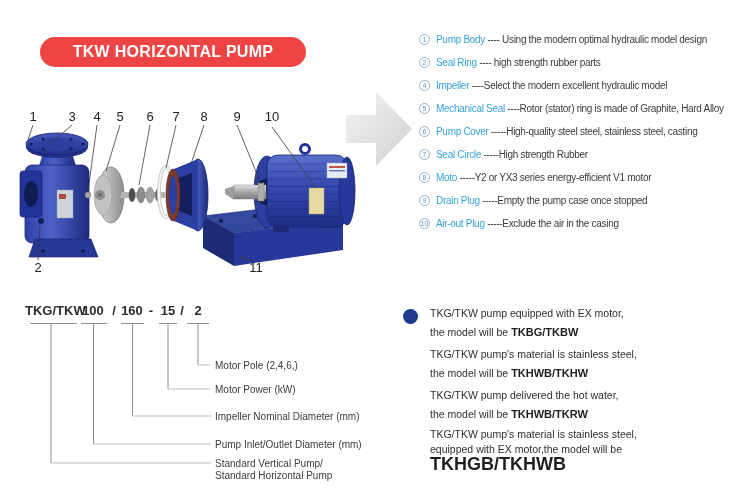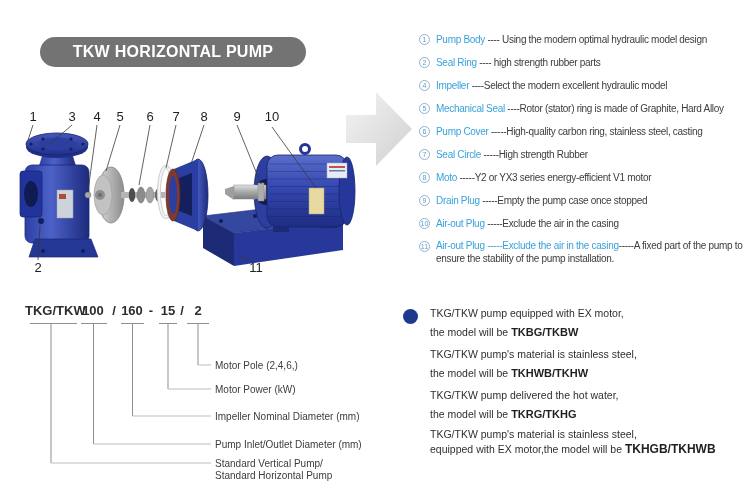--- a/index.html
+++ b/index.html
@@ -2,21 +2,21 @@
 <html><head>
 <meta charset="utf-8">
 <style>
   * { margin:0; padding:0; box-sizing:border-box; }
   html,body { background:#ffffff; }
   body { font-family:"Liberation Sans", sans-serif; }
   .page { position:relative; width:756px; height:500px; background:#fff; overflow:hidden; }
 
   
   .banner { position:absolute; left:40px; top:37px; width:266px; height:30px;
-    background:#737373; border-radius:15px; display:flex; align-items:center; justify-content:center; }
+    background:#ef4444; border-radius:15px; display:flex; align-items:center; justify-content:center; }
   .banner span { color:#fff; font-weight:bold; font-size:16px; letter-spacing:.3px; }
 
   
   .plist { position:absolute; left:419px; top:33px; width:336px; }
   .pl-item { display:flex; align-items:flex-start; margin-bottom:10px; font-size:10px;
     letter-spacing:-0.3px; color:#3d3d3d; line-height:13px; }
   .pl-num { flex:0 0 11px; width:11px; height:11px; border:1px solid #8fb3cb; border-radius:50%;
     color:#5a9cc8; font-size:7px; display:inline-flex; align-items:center; justify-content:center;
     margin-right:6px; margin-top:1px; letter-spacing:0; }
   .pl-text { white-space:nowrap; }
@@ -29,21 +29,21 @@
   .seg { font-size:13px; font-weight:bold; fill:#2d2d2d; }
   .mlabel { font-size:10px; fill:#3c3c3c; }
 
   .notes { position:absolute; left:400px; top:300px; width:352px; }
   .notes .bullet { position:absolute; left:3px; top:9px; width:15px; height:15px; border-radius:50%;
     background:#1d3a8e; }
   .notes .ntext { margin-left:30px; padding-top:4px; font-size:10.5px; color:#2f2f2f; }
   .notes p { line-height:19px; margin-bottom:3px; }
   .notes p.tight { line-height:15px; }
   .notes .code { font-weight:bold; font-size:11px; color:#1f1f1f; }
-  .notes .code.big { font-size:12px; }
+  .notes .code.big { font-size:18px; }
 
   
   .pump-svg { position:absolute; left:5px; top:85px; }
   .callout { font-size:13px; fill:#1e1e1e; font-family:"Liberation Sans", sans-serif; }
 </style>
 </head>
 <body>
 
 <div class="page">
 
@@ -206,41 +206,37 @@
     <div class="pl-item">
         <span class="pl-num">4</span>
         <span class="pl-text"><span class="pl-name">Impeller</span><span> ----Select the modern excellent hydraulic model</span></span>
       </div>
     <div class="pl-item">
         <span class="pl-num">5</span>
         <span class="pl-text"><span class="pl-name">Mechanical Seal</span><span> ----Rotor (stator) ring is made of Graphite, Hard Alloy</span></span>
       </div>
     <div class="pl-item">
         <span class="pl-num">6</span>
-        <span class="pl-text"><span class="pl-name">Pump Cover</span><span> -----High-quality carbon ring, stainless steel, casting</span></span>
+        <span class="pl-text"><span class="pl-name">Pump Cover</span><span> -----High-quality steel steel, stainless steel, casting</span></span>
       </div>
     <div class="pl-item">
         <span class="pl-num">7</span>
         <span class="pl-text"><span class="pl-name">Seal Circle</span><span> -----High strength Rubber</span></span>
       </div>
     <div class="pl-item">
         <span class="pl-num">8</span>
         <span class="pl-text"><span class="pl-name">Moto</span><span> -----Y2 or YX3 series energy-efficient V1 motor</span></span>
       </div>
     <div class="pl-item">
         <span class="pl-num">9</span>
         <span class="pl-text"><span class="pl-name">Drain Plug</span><span> -----Empty the pump case once stopped</span></span>
       </div>
     <div class="pl-item">
         <span class="pl-num">10</span>
         <span class="pl-text"><span class="pl-name">Air-out Plug</span><span> -----Exclude the air in the casing</span></span>
-      </div>
-    <div class="pl-item wrap">
-        <span class="pl-num">11</span>
-        <span class="pl-text"><span class="pl-name">Air-out Plug</span><span class="pl-blue"> -----Exclude the air in the casing</span><span>-----A fixed part of the pump to ensure the stability of the pump installation.</span></span>
       </div>
   </div>
 
   <svg class="mcode" width="350" height="195" viewBox="0 0 350 195">
     <g>
       <text class="seg" x="7" y="17">TKG/TKW</text>
       <text class="seg" x="75" y="17" text-anchor="middle">100</text>
       <text class="seg" x="96" y="17" text-anchor="middle">/</text>
       <text class="seg" x="114" y="17" text-anchor="middle">160</text>
       <text class="seg" x="133" y="17" text-anchor="middle">-</text>
@@ -277,18 +273,18 @@
       <text class="mlabel" x="197" y="168.5">Standard Vertical  Pump/</text>
       <text class="mlabel" x="197" y="180.5">Standard  Horizontal Pump</text>
     </g>
   </svg>
 
   <div class="notes">
     <span class="bullet"></span>
     <div class="ntext">
       <p><span>TKG/TKW pump equipped with EX motor,</span><br><span>the model will be </span><span class="code">TKBG/TKBW</span></p>
       <p><span>TKG/TKW pump's material is stainless steel,</span><br><span>the model will be </span><span class="code">TKHWB/TKHW</span></p>
-      <p><span>TKG/TKW pump delivered the hot water,</span><br><span>the model will be </span><span class="code">TKRG/TKHG</span></p>
+      <p><span>TKG/TKW pump delivered the hot water,</span><br><span>the model will be </span><span class="code">TKHWB/TKRW</span></p>
       <p class="tight"><span>TKG/TKW pump's material is stainless steel,</span><br><span>equipped with EX motor,the model will be </span><span class="code big">TKHGB/TKHWB</span></p>
     </div>
   </div>
 
 </div>
 
 </body></html>

